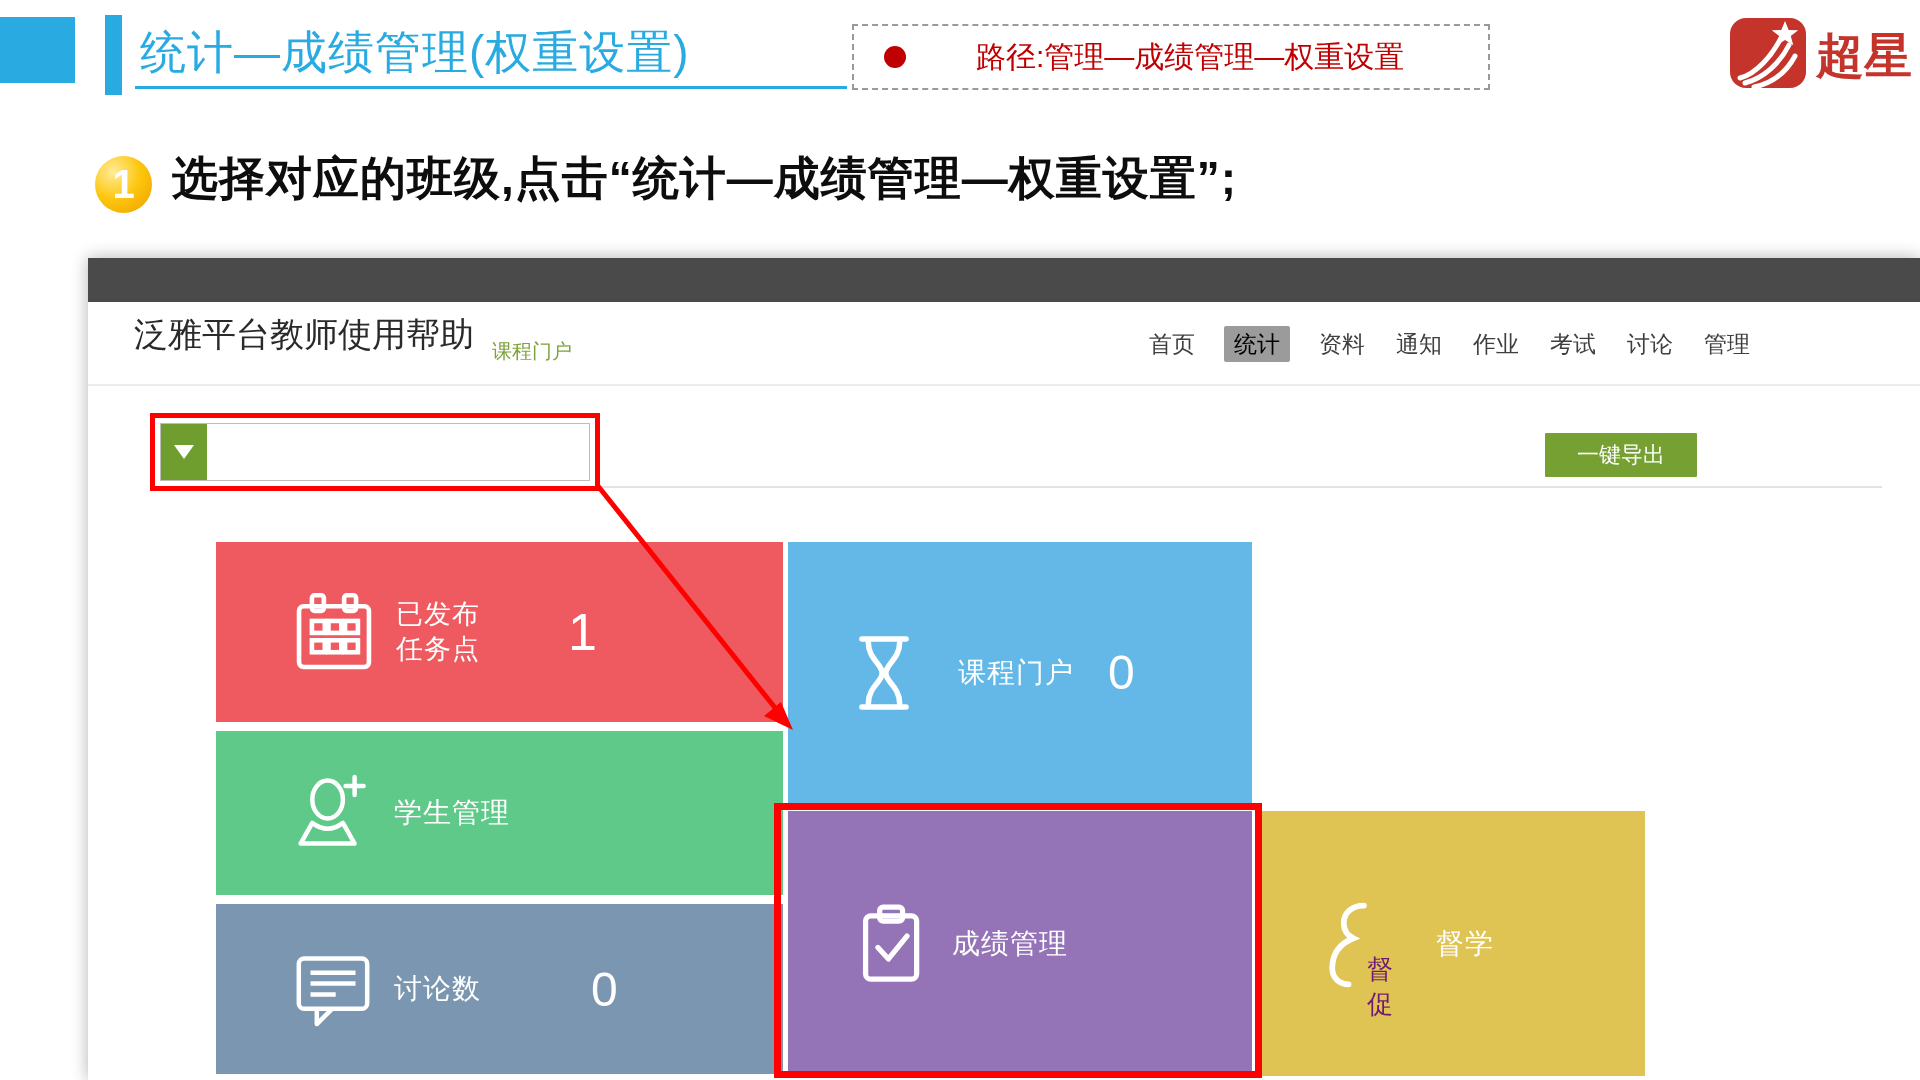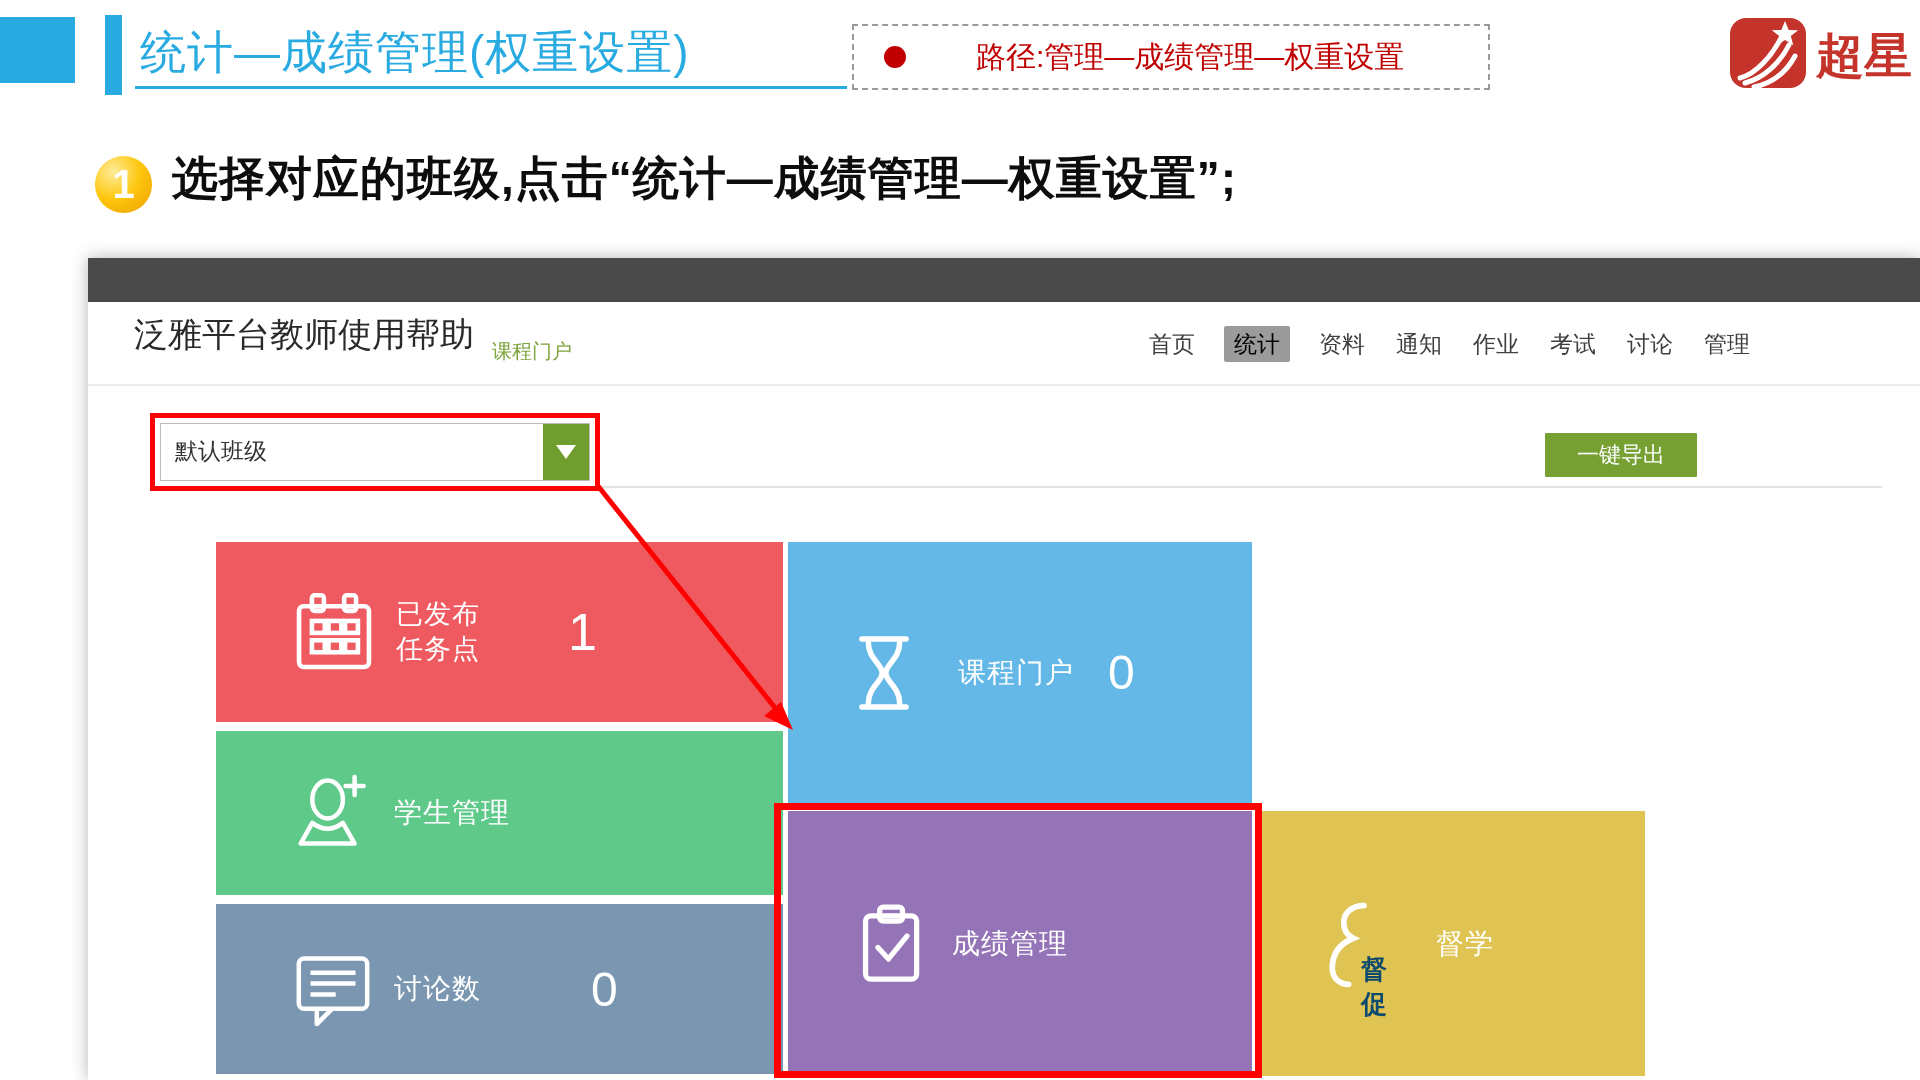--- a/index.html
+++ b/index.html
@@ -54,21 +54,21 @@
   .t-red{left:128px;top:284px;width:567px;height:180px;background:#EE5A5F;padding-left:72px;box-sizing:border-box;}
   .t-blue{left:700px;top:284px;width:464px;height:261px;background:#63B8E8;padding-left:50px;box-sizing:border-box;}
   .t-orange{left:1172px;top:284px;width:385px;height:261px;background:#E0794E;padding-left:60px;box-sizing:border-box;}
   .t-green{left:128px;top:473px;width:567px;height:164px;background:#5FC98A;padding-left:72px;box-sizing:border-box;}
   .t-purple{left:700px;top:553px;width:464px;height:265px;background:#9473B6;padding-left:60px;box-sizing:border-box;}
   .t-yellow{left:1172px;top:553px;width:385px;height:265px;background:#DFC353;padding-left:54px;box-sizing:border-box;}
   .t-slate{left:128px;top:646px;width:567px;height:170px;background:#7A96B1;padding-left:72px;box-sizing:border-box;}
   .ml34{margin-left:16px;} .ml28{margin-left:28px;} .ml26{margin-left:26px;}
   .num-red{margin-left:88px;} .num-blue{margin-left:34px;font-size:48px;} .num-slate{margin-left:110px;font-size:48px;}
   .sup-wrap{position:relative;width:96px;height:96px;}
-  .sup-text{position:absolute;left:47px;top:56px;font-size:26px;font-weight:bold;color:#0c4a6e;letter-spacing:0;}
+  .sup-text{position:absolute;left:53px;top:56px;font-size:26px;font-weight:normal;color:#701a75;letter-spacing:0;}
 
   .tile-highlight{position:absolute;left:686px;top:545px;width:488px;height:275px;border:7px solid #FF0000;
                   box-sizing:border-box;z-index:5;pointer-events:none;}
 
   .arrow-overlay{position:absolute;left:0;top:0;width:1920px;height:1080px;z-index:30;pointer-events:none;}
 
   svg.icon{display:block;}
 </style>
 </head>
 <body>
@@ -113,21 +113,20 @@
       <span class="nav-item">通知</span>
       <span class="nav-item">作业</span>
       <span class="nav-item">考试</span>
       <span class="nav-item">讨论</span>
       <span class="nav-item">管理</span>
     </nav>
     <div class="header-divider"></div>
 
     <div class="select-highlight">
       <div class="class-select">
-        <span class="class-select-value">默认班级</span>
         <span class="class-select-btn">
           <span class="tri"></span>
         </span>
       </div>
     </div>
     <div class="toolbar-divider"></div>
     <button class="export-btn">一键导出</button>
 
     <div class="tile t-red">
       <svg class="icon" width="92" height="92" viewBox="0 0 100 100">

